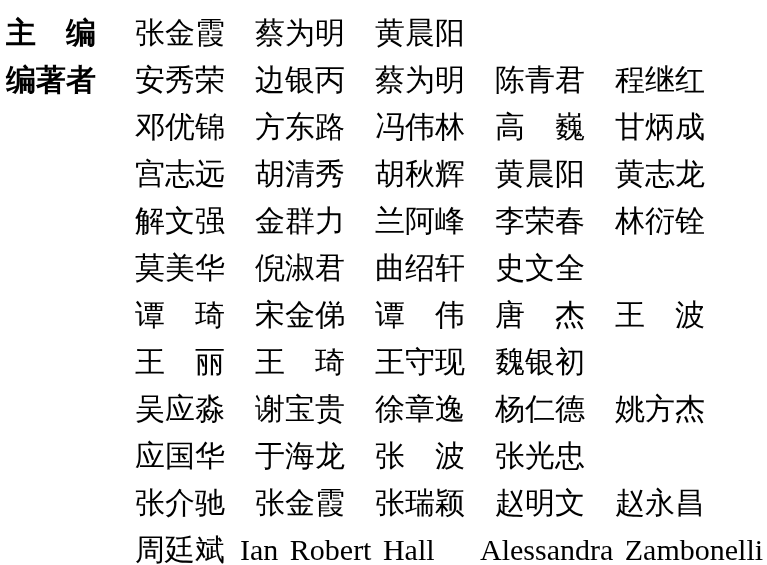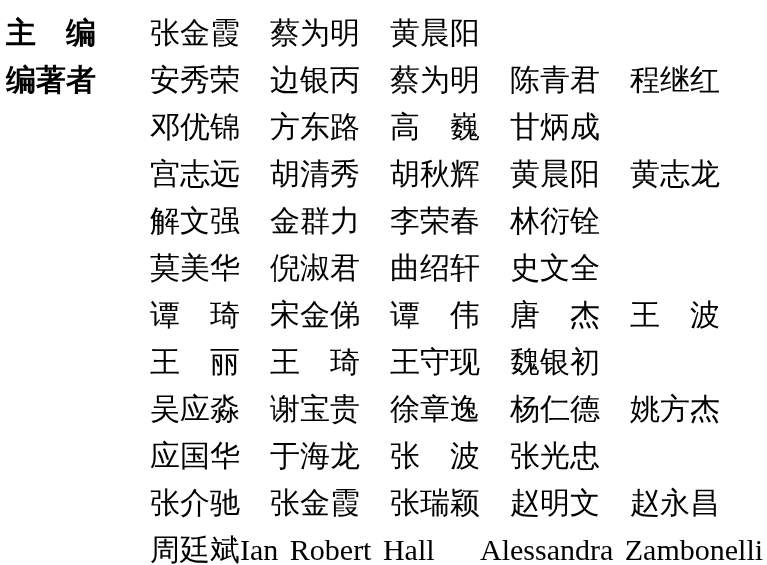--- a/index.html
+++ b/index.html
@@ -26,21 +26,21 @@
     flex: 0 0 90px;
     width: 90px;
     margin-left: 6px;
     margin-right: 24px;
     font-weight: bold;
     letter-spacing: 0;
   }
   .cell {
     flex: 0 0 120px;
     width: 120px;
-    text-align: right;
+    text-align: center;
   }
   .cell-wide {
     flex: 0 0 240px;
     width: 240px;
     word-spacing: 4px;
   }
   .cell-rest {
     flex: 1 1 auto;
     word-spacing: 4px;
   }
@@ -63,37 +63,39 @@
     <div class="cell">边银丙</div>
     <div class="cell">蔡为明</div>
     <div class="cell">陈青君</div>
     <div class="cell">程继红</div>
   </div>
 
   <div class="row">
     <div class="label"></div>
     <div class="cell">邓优锦</div>
     <div class="cell">方东路</div>
+    <div class="cell">冯伟林</div>
     <div class="cell">高　巍</div>
     <div class="cell">甘炳成</div>
   </div>
 
   <div class="row">
     <div class="label"></div>
     <div class="cell">宫志远</div>
     <div class="cell">胡清秀</div>
     <div class="cell">胡秋辉</div>
     <div class="cell">黄晨阳</div>
     <div class="cell">黄志龙</div>
   </div>
 
   <div class="row">
     <div class="label"></div>
     <div class="cell">解文强</div>
     <div class="cell">金群力</div>
+    <div class="cell">兰阿峰</div>
     <div class="cell">李荣春</div>
     <div class="cell">林衍铨</div>
   </div>
 
   <div class="row">
     <div class="label"></div>
     <div class="cell">莫美华</div>
     <div class="cell">倪淑君</div>
     <div class="cell">曲绍轩</div>
     <div class="cell">史文全</div>

